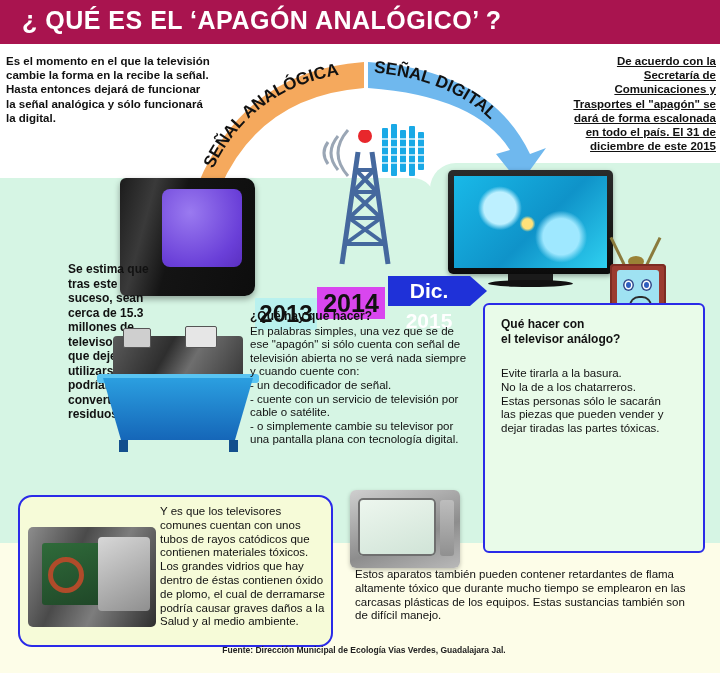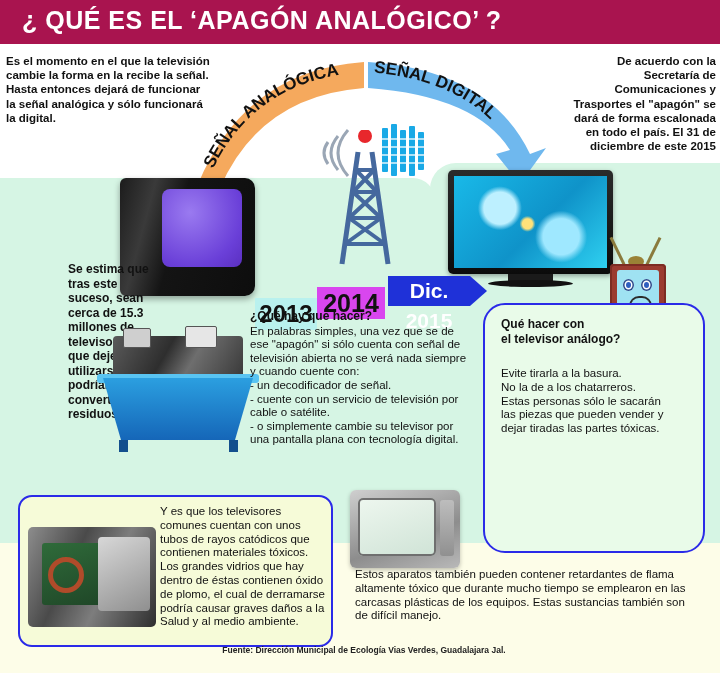--- a/index.html
+++ b/index.html
@@ -27,21 +27,21 @@
   .intro-band{
     position:absolute;left:0;top:44px;width:720px;height:200px;background:#ffffff;
   }
 
   .intro-left{
     position:absolute;left:6px;top:54px;width:205px;
     font-size:11.5px;font-weight:bold;line-height:14.2px;color:#111;
   }
   .intro-right{
     position:absolute;left:570px;top:54px;width:146px;
-    font-size:11.5px;font-weight:bold;line-height:14.2px;color:#111;text-align:right;
+    font-size:11.5px;font-weight:bold;line-height:14.2px;color:#111;text-align:right;text-decoration:underline;
   }
 
   
   .mint-panel{
     position:absolute;left:0;top:243px;width:720px;height:300px;
     background:#d6f5e4;
   }
   .mint-panel:before{
     content:"";position:absolute;left:0;top:-65px;width:205px;height:70px;
     background:#d6f5e4;border-top-right-radius:26px;
@@ -168,21 +168,21 @@
   .q-mid{
     position:absolute;left:250px;top:310px;width:218px;
     font-size:11.5px;line-height:13.6px;color:#111;
   }
   .q-mid .q-head{font-weight:bold;font-size:12px;display:block;margin-bottom:1px;}
   .q-mid .q-body{display:block;white-space:pre-line;}
 
   
   .blue-box{
     position:absolute;left:483px;top:303px;width:222px;height:250px;
-    border:2.5px solid #2a2ae8;border-radius:22px;background:#e9fbe9;
+    border:2.5px solid #2a2ae8;border-radius:6px;background:#e9fbe9;
     box-sizing:border-box;
   }
   .blue-box .bb-head{
     position:absolute;left:16px;top:12px;width:190px;
     font-size:12px;font-weight:bold;line-height:15px;color:#111;white-space:pre-line;
   }
   .blue-box .bb-body{
     position:absolute;left:16px;top:62px;width:196px;
     font-size:11.5px;line-height:13.8px;color:#111;white-space:pre-line;
   }

